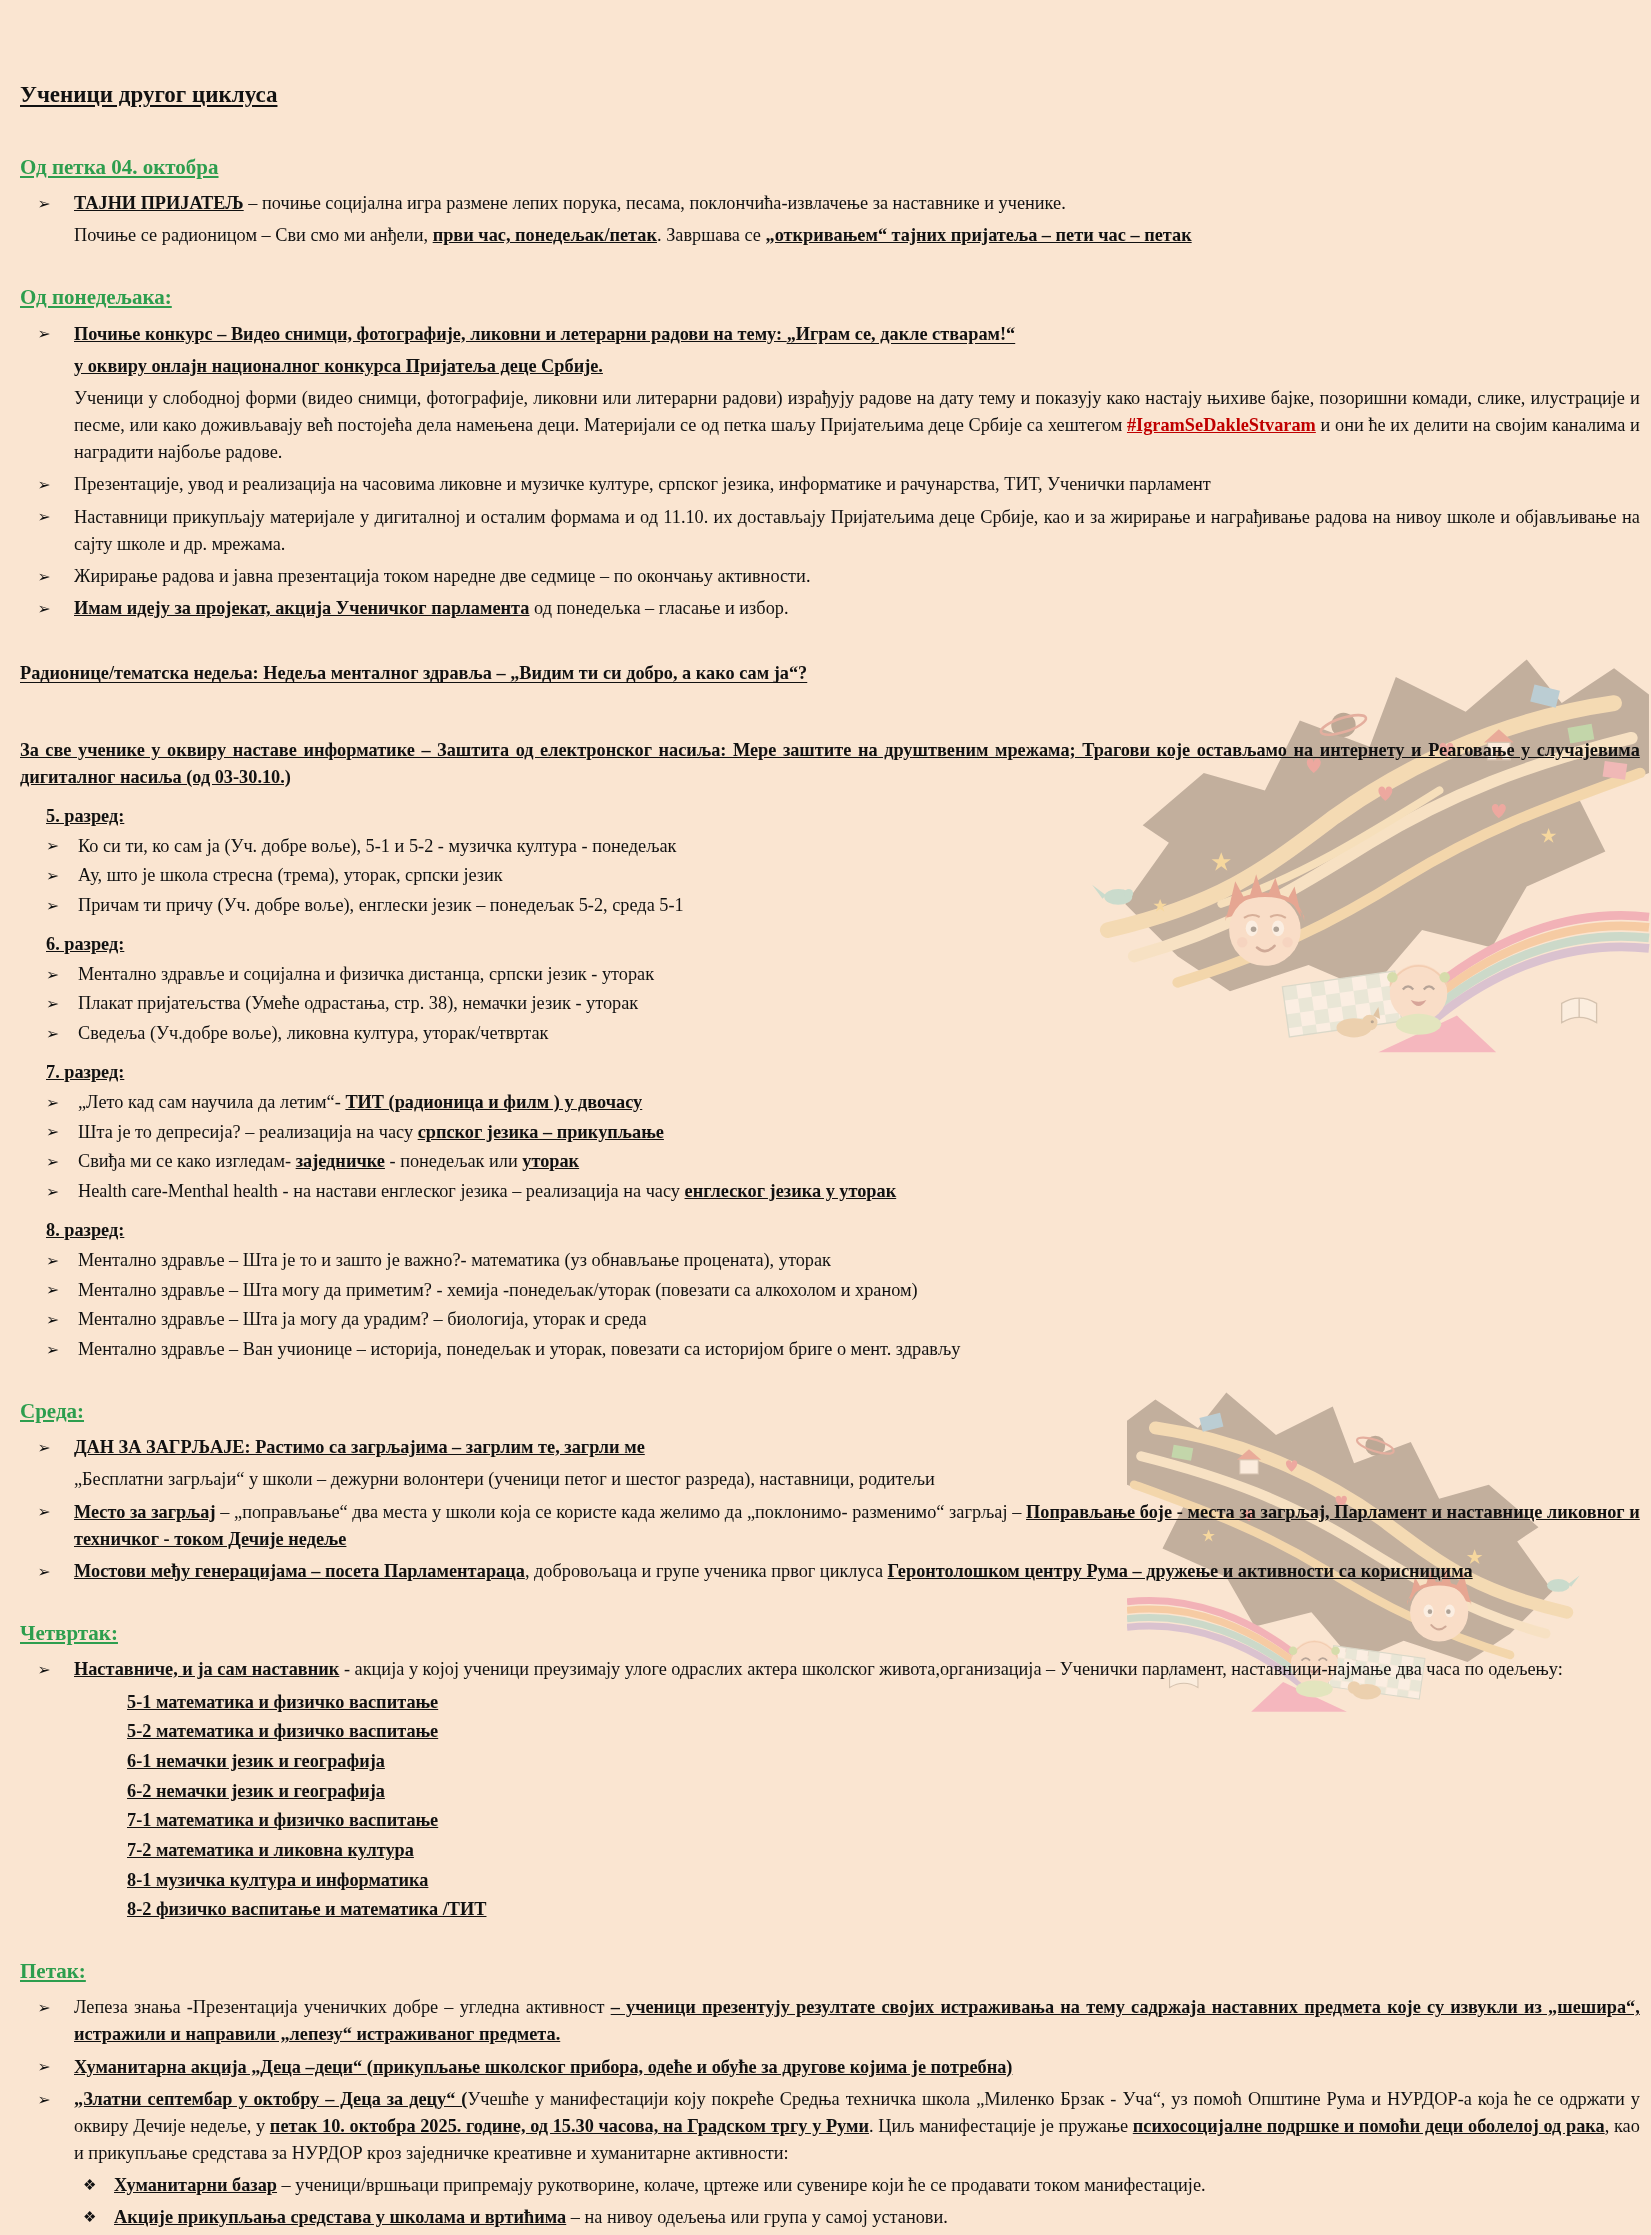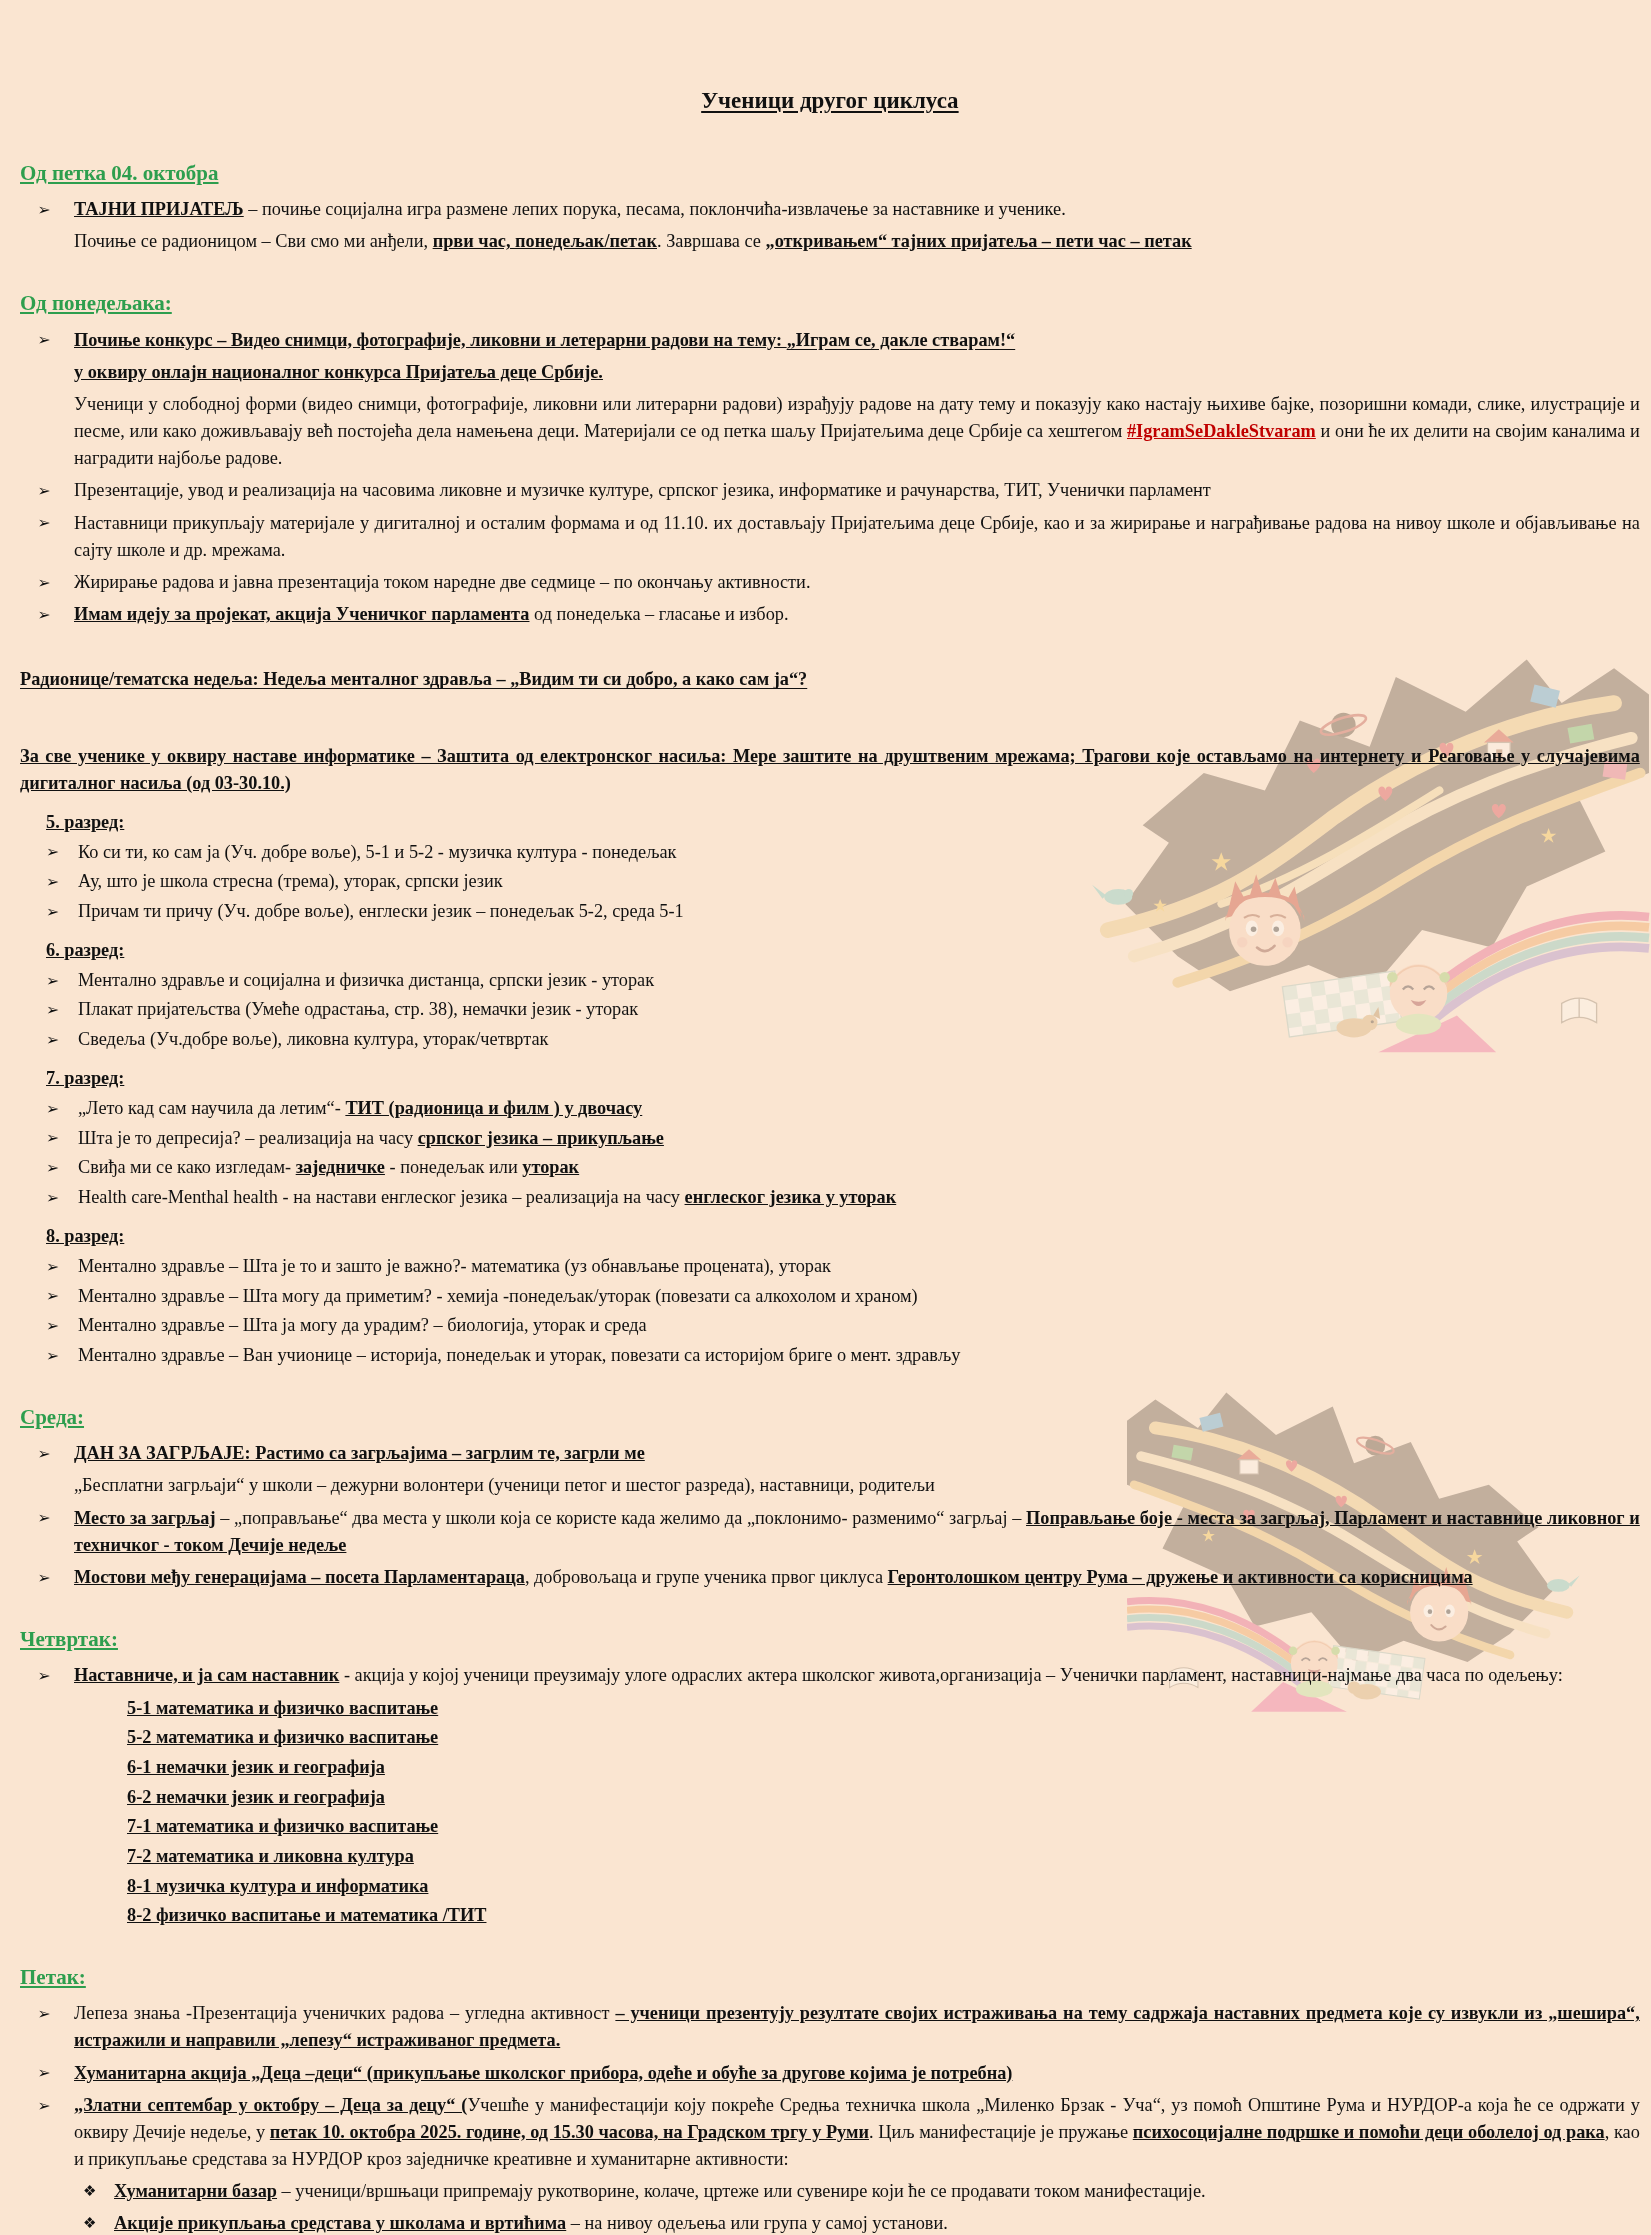--- a/index.html
+++ b/index.html
@@ -41,21 +41,21 @@
   .u{text-decoration:underline;text-underline-offset:2.6px;}
   .c-green{color:var(--green);}
   .c-red{color:var(--red);}
   .justify{text-align:justify;}
   .marker{
     position:absolute;
     font-family:"DejaVu Sans", sans-serif;
     font-size:15.7px;
     top:1.7px;
   }
-  .k-title{font-size:23px;font-weight:bold;margin:14px 0 40px 0;text-align:center;}
+  .k-title{font-size:23px;font-weight:bold;margin:8px 0 40px 0;}
   .k-heading{font-size:21px;font-weight:bold;margin:33px 0 7px 0;}
   .k-item0{position:relative;padding-left:54px;margin:5.2px 0;}
   .k-item0 .marker{left:17.5px;}
   .k-cont0{margin:3.5px 0 3.5px 54px;}
   .k-para0{margin:5.2px 0 5.2px 54px;text-align:justify;}
   .k-strongline{margin-top:38px;}
   .k-boldpara{margin-top:49px;text-align:justify;font-weight:bold;}
   .k-gradehead{margin:12.2px 0 1.7px 26px;font-weight:bold;}
   .k-gitem{position:relative;padding-left:58px;margin:2.6px 0;}
   .k-gitem .marker{left:26px;}
@@ -270,21 +270,21 @@
       <div class="k-item0 justify"><span class="marker">➢</span><span class="b">Наставниче, и ја сам наставник</span><span> - акција у којој ученици преузимају улоге одраслих актера школског живота,организација – Ученички парламент, наставници-најмање два часа по одељењу:</span></div>
       <div class="k-classline"><span class="b">5-1 математика и физичко васпитање</span></div>
       <div class="k-classline"><span class="b">5-2 математика и физичко васпитање</span></div>
       <div class="k-classline"><span class="b">6-1 немачки језик и географија</span></div>
       <div class="k-classline"><span class="b">6-2 немачки језик и географија</span></div>
       <div class="k-classline"><span class="b">7-1 математика и физичко васпитање</span></div>
       <div class="k-classline"><span class="b">7-2 математика и ликовна култура</span></div>
       <div class="k-classline"><span class="b">8-1 музичка култура и информатика</span></div>
       <div class="k-classline"><span class="b">8-2 физичко васпитање и математика /ТИТ</span></div>
       <div class="k-heading"><span class="b c-green">Петак:</span></div>
-      <div class="k-item0 justify"><span class="marker">➢</span><span>Лепеза знања -Презентација ученичких радова – угледна активност </span><span class="b">– ученици презентују резултате својих истраживања на тему садржаја наставних предмета које су извукли из „шешира“, истражили и направили „лепезу“ истраживаног предмета.</span></div>
+      <div class="k-item0 justify"><span class="marker">➢</span><span>Лепеза знања -Презентација ученичких добре – угледна активност </span><span class="b">– ученици презентују резултате својих истраживања на тему садржаја наставних предмета које су извукли из „шешира“, истражили и направили „лепезу“ истраживаног предмета.</span></div>
       <div class="k-item0"><span class="marker">➢</span><span class="b">Хуманитарна акција „Деца –деци“ (прикупљање школског прибора, одеће и обуће за другове којима је потребна)</span></div>
       <div class="k-item0 justify"><span class="marker">➢</span><span class="b">„Златни септембар у октобру – Деца за децу“ (</span><span>Учешће у манифестацији коју покреће Средња техничка школа „Миленко Брзак - Уча“, уз помоћ Општине Рума и НУРДОР-а која ће се одржати у оквиру Дечије недеље, у </span><span class="b">петак 10. октобра 2025. године, од 15.30 часова, на Градском тргу у Руми</span><span>. Циљ манифестације је пружање </span><span class="b">психосоцијалне подршке и помоћи деци оболелој од рака</span><span>, као и прикупљање средстава за НУРДОР кроз заједничке креативне и хуманитарне активности:</span></div>
       <div class="k-item1"><span class="marker">❖</span><span class="b">Хуманитарни базар</span><span> – ученици/вршњаци припремају рукотворине, колаче, цртеже или сувенире који ће се продавати током манифестације.</span></div>
       <div class="k-item1"><span class="marker">❖</span><span class="b">Акције прикупљања средстава у школама и вртићима</span><span> – на нивоу одељења или група у самој установи.</span></div>
       <div class="k-item1"><span class="marker">❖</span><span class="b">Наступи ученика и деце</span><span> – музички, плесни, драмски, рецитаторски или други програми на бини током догађаја.</span></div>
     </main>
 </div>
 
 
 </body></html>

